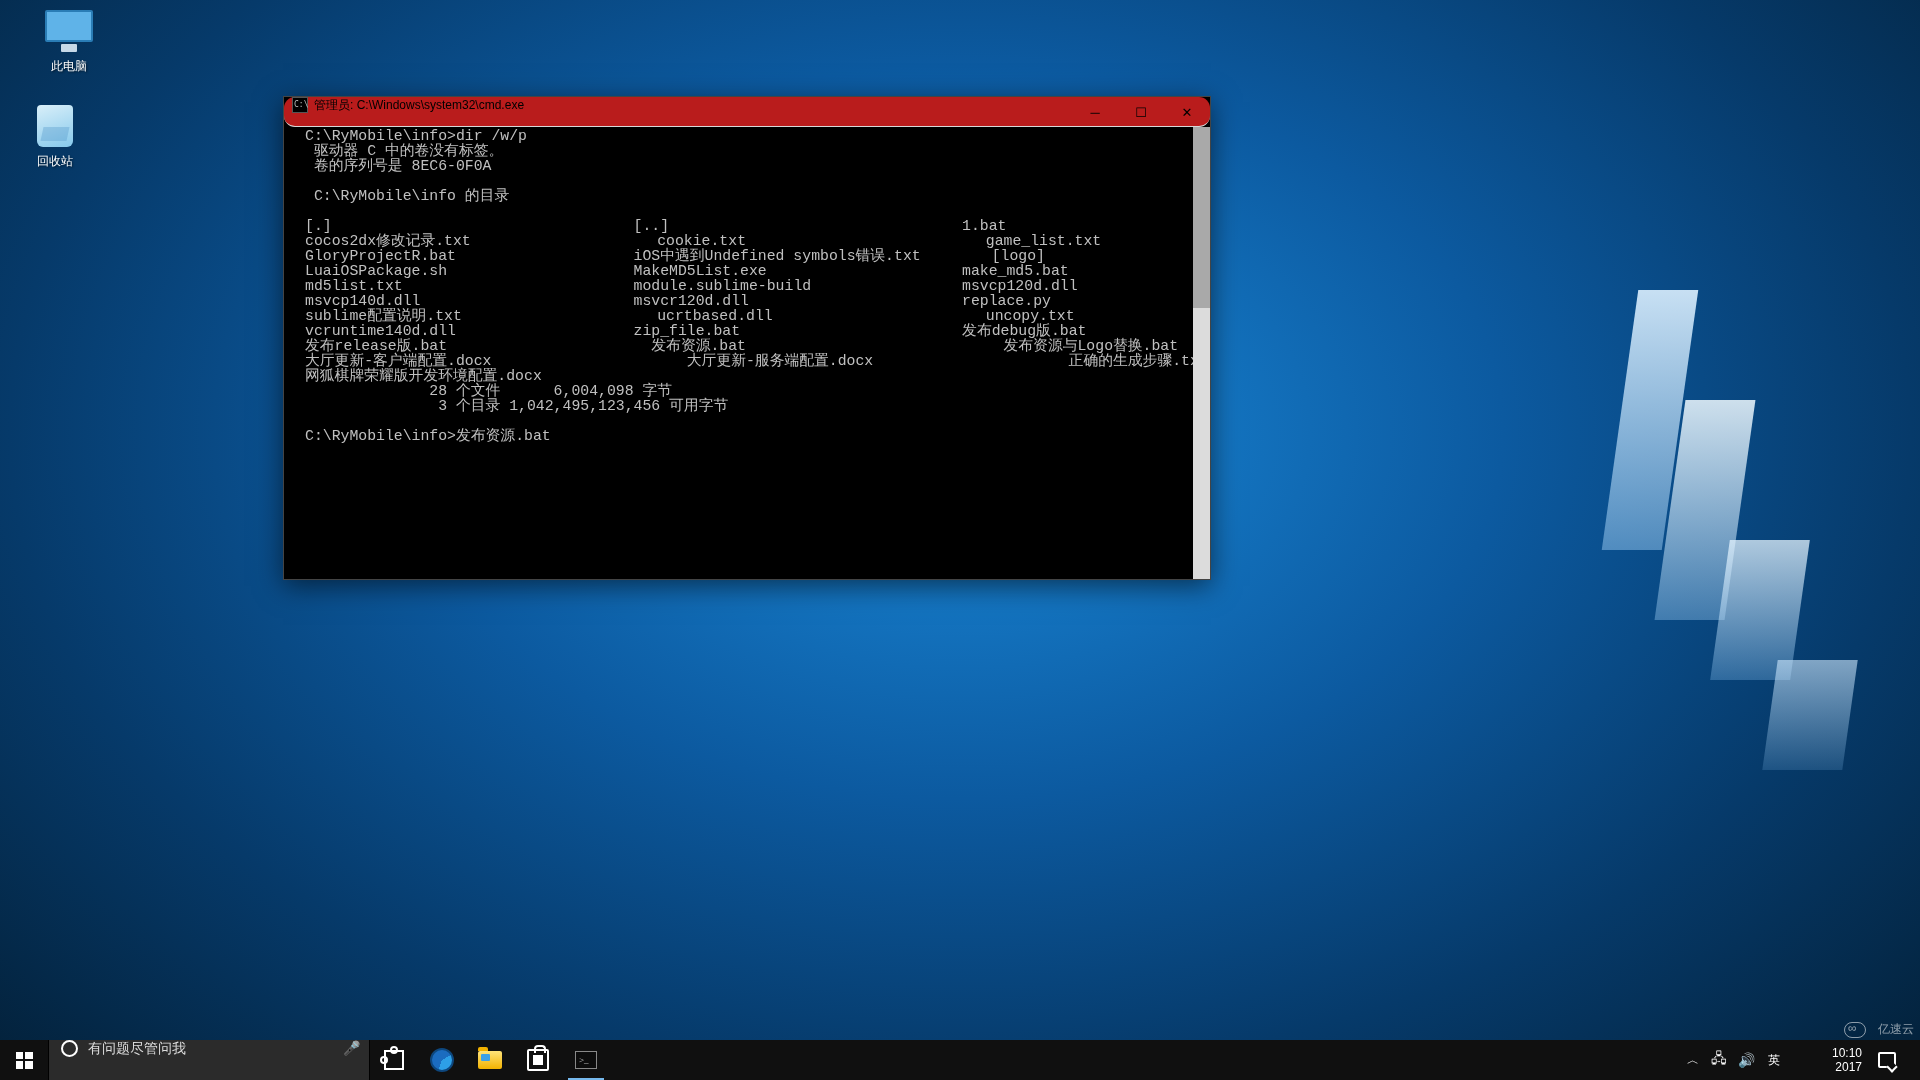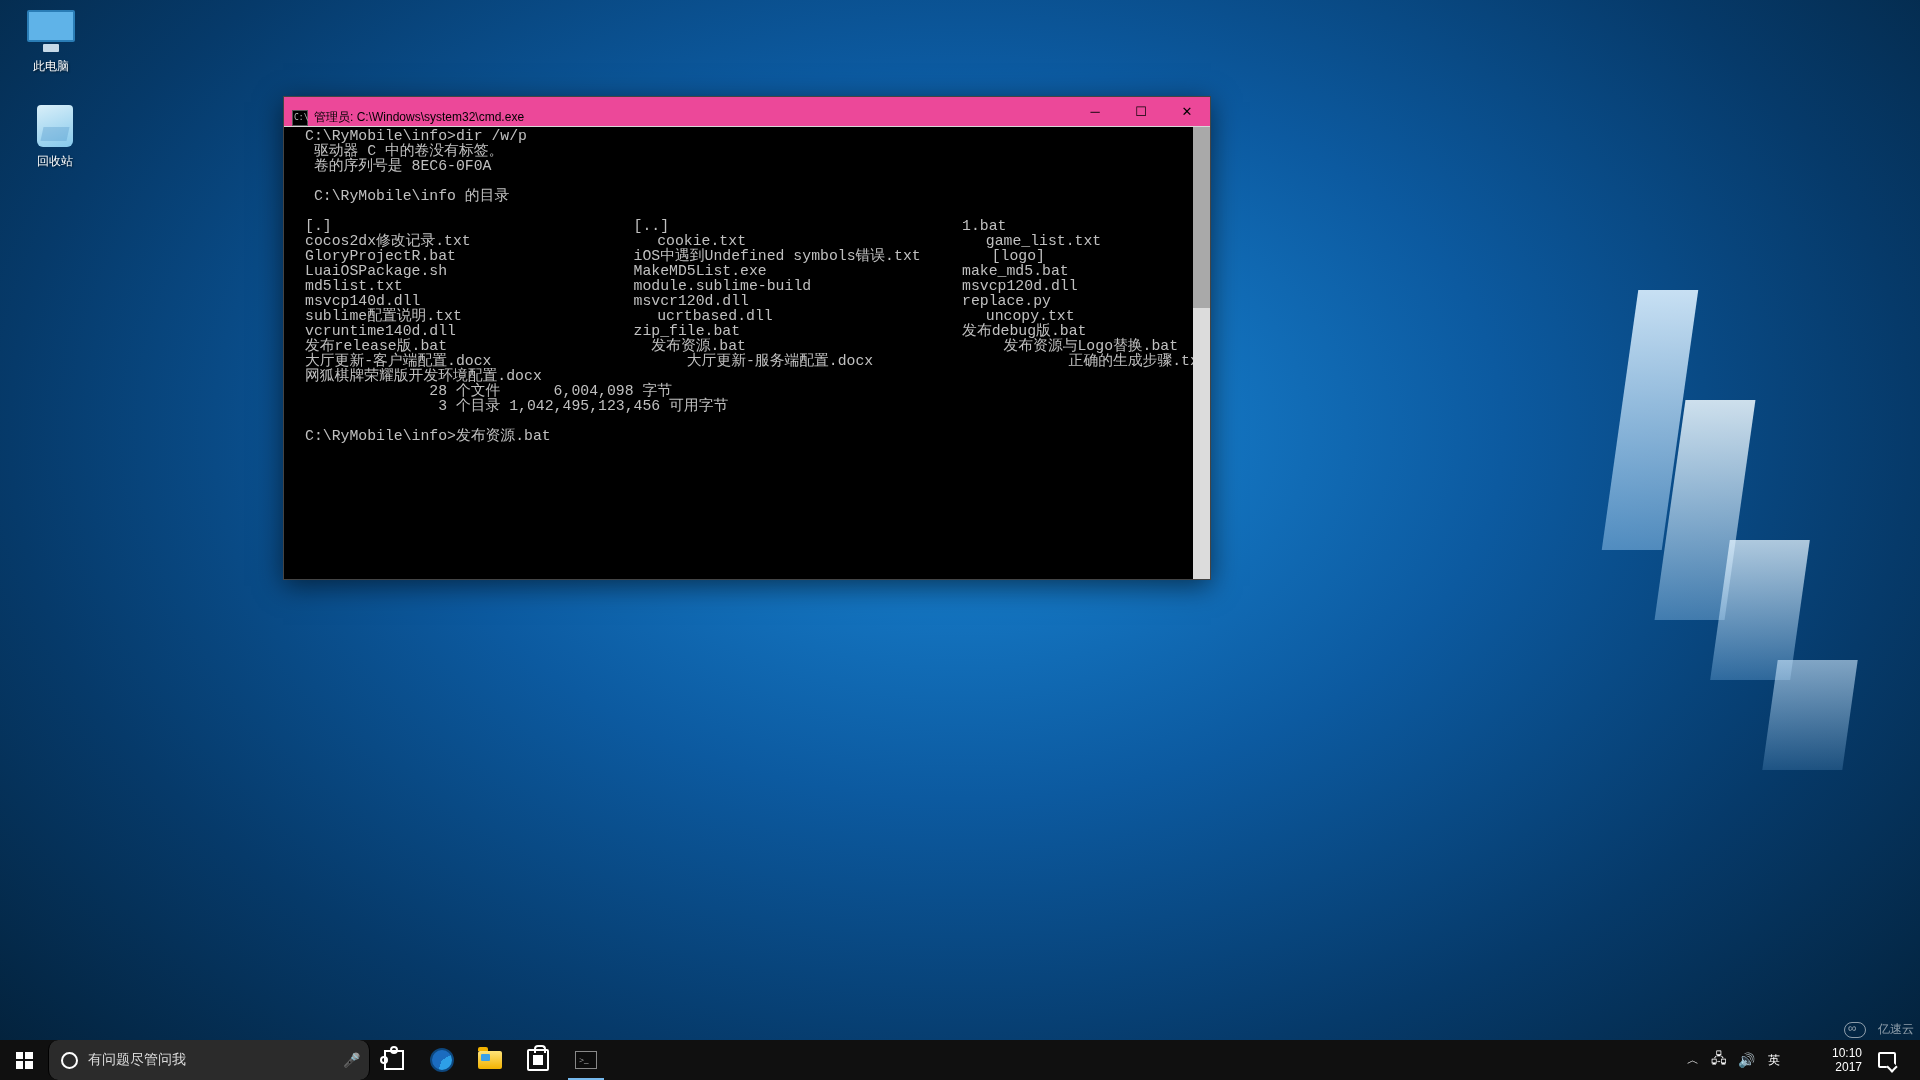--- a/index.html
+++ b/index.html
@@ -19,36 +19,36 @@
   
   .desktop-icon { position: absolute; width: 90px; text-align: center; color: #fff; font-size: 12px; text-shadow: 1px 1px 2px rgba(0,0,0,.6); }
   .desktop-icon .glyph { width: 48px; height: 44px; margin: 0 auto 4px; position: relative; }
   .pc-glyph::before { content:""; display:block; width:44px; height:28px; background:#5fb3e8; border:2px solid #2a7db6; border-radius:2px; margin:0 auto; }
   .pc-glyph::after { content:""; display:block; width:16px; height:8px; background:#c6d9e8; margin:2px auto 0; border-radius:1px; }
   .bin-glyph { width:36px; height:42px; background:linear-gradient(160deg,#d9eff9 0%, #86c9ec 100%); border-radius:4px 4px 6px 6px; margin:0 auto; position:relative; }
   .bin-glyph::before { content:""; position:absolute; bottom:6px; left:5px; width:26px; height:14px; background:rgba(80,150,200,.35); transform:skewX(-12deg); }
 
   
   .cmd-window { position:absolute; left:283px; top:96px; width:928px; height:484px; background:#000; border:1px solid #444; box-shadow:0 6px 26px rgba(0,0,0,.55); }
-  .titlebar { height:30px; background:#ec4899; display:flex; align-items:flex-end; border-bottom:1px solid #d8d8d8; }
+  .titlebar { height:30px; background:#b91c1c; display:flex; align-items:flex-start; border-bottom:1px solid #d8d8d8;border-radius:11px; }
   .titlebar .icon { width:16px; height:16px; margin:0 6px 0 8px; background:#000; border:1px solid #555; position:relative; }
   .titlebar .icon::after { content:"C:\\"; color:#bbb; font:8px/14px Consolas,monospace; position:absolute; left:1px; top:0; }
   .titlebar .title { flex:1; font-size:12px; color:#000; }
   .winbtn { width:46px; height:30px; display:flex; align-items:center; justify-content:center; color:#000; font-size:13px; }
   .client { position:absolute; top:30px; left:0; right:0; bottom:0; background:#000; }
   .scroll { position:absolute; right:0; top:0; bottom:0; width:17px; background:#dcdcdc; }
   .scroll .thumb { position:absolute; top:0; left:0; right:0; height:40%; background:#a9a9a9; }
   .term { position:absolute; top:0; left:0; right:17px; bottom:0; padding:2px 21px; font:14.8px/15px Consolas,"Courier New",monospace; color:#c0c0c0; white-space:pre; overflow:hidden; letter-spacing:0; }
 
   
   .taskbar { position:absolute; left:0; right:0; bottom:0; height:40px; background:#101010; display:flex; align-items:stretch; color:#fff; }
   .tbbtn { width:48px; display:flex; align-items:center; justify-content:center; }
   .startglyph { width:17px; height:17px; display:grid; grid-template:repeat(2,1fr)/repeat(2,1fr); gap:2px; }
   .startglyph span { background:#fff; }
-  .searchbox { flex:0 0 322px; display:flex; align-items:center; background:#2b2b2b; border-left:1px solid #000; border-right:1px solid #000;border-radius:10px; }
+  .searchbox { flex:0 0 322px; display:flex; align-items:flex-start; background:#2b2b2b; border-left:1px solid #000; border-right:1px solid #000; }
   .searchbox .circle { width:17px; height:17px; border:2px solid #fff; border-radius:50%; margin:0 10px 0 12px; }
   .searchbox .ph { flex:1; color:#dcdcdc; font-size:14px; }
   .searchbox .mic { width:34px; text-align:center; color:#cfcfcf; font-size:14px; }
   .pin { width:48px; display:flex; align-items:center; justify-content:center; position:relative; }
   .pin.active::after { content:""; position:absolute; bottom:0; left:6px; right:6px; height:2px; background:#76b9ed; }
   .edge { width:24px; height:24px; border-radius:50%; background:conic-gradient(#1b6cc0 0 60deg,#2d9fe7 60deg 200deg,#1b6cc0 200deg 360deg); border:2px solid #0d477e; }
   .folder { width:24px; height:18px; background:linear-gradient(#ffe47a,#f3b200); border-radius:2px; position:relative; }
   .folder::before { content:""; position:absolute; top:-4px; left:0; width:10px; height:4px; background:#f3b200; border-radius:2px 2px 0 0; }
   .folder::after { content:""; position:absolute; top:3px; left:3px; width:9px; height:7px; background:#3ca0e7; border-radius:1px; }
   .store { width:22px; height:22px; border:2px solid #fff; border-radius:2px; position:relative; }
@@ -72,21 +72,21 @@
   .watermark .wmico::before { content:"∞"; position:absolute; left:3px; top:-2px; font-size:12px; }
 </style>
 </head>
 <body>
 
 <div class="deco s1"></div>
 <div class="deco s2"></div>
 <div class="deco s3"></div>
 <div class="deco s4"></div>
 
-<div class="desktop-icon" style="left:6px; top:10px;">
+<div class="desktop-icon" style="left:24px; top:10px;">
   <div class="glyph pc-glyph"></div>
   <div>此电脑</div>
 </div>
 <div class="desktop-icon" style="left:10px; top:105px;">
   <div class="glyph">
       <div class="bin-glyph"></div>
     </div>
   <div>回收站</div>
 </div>
 

